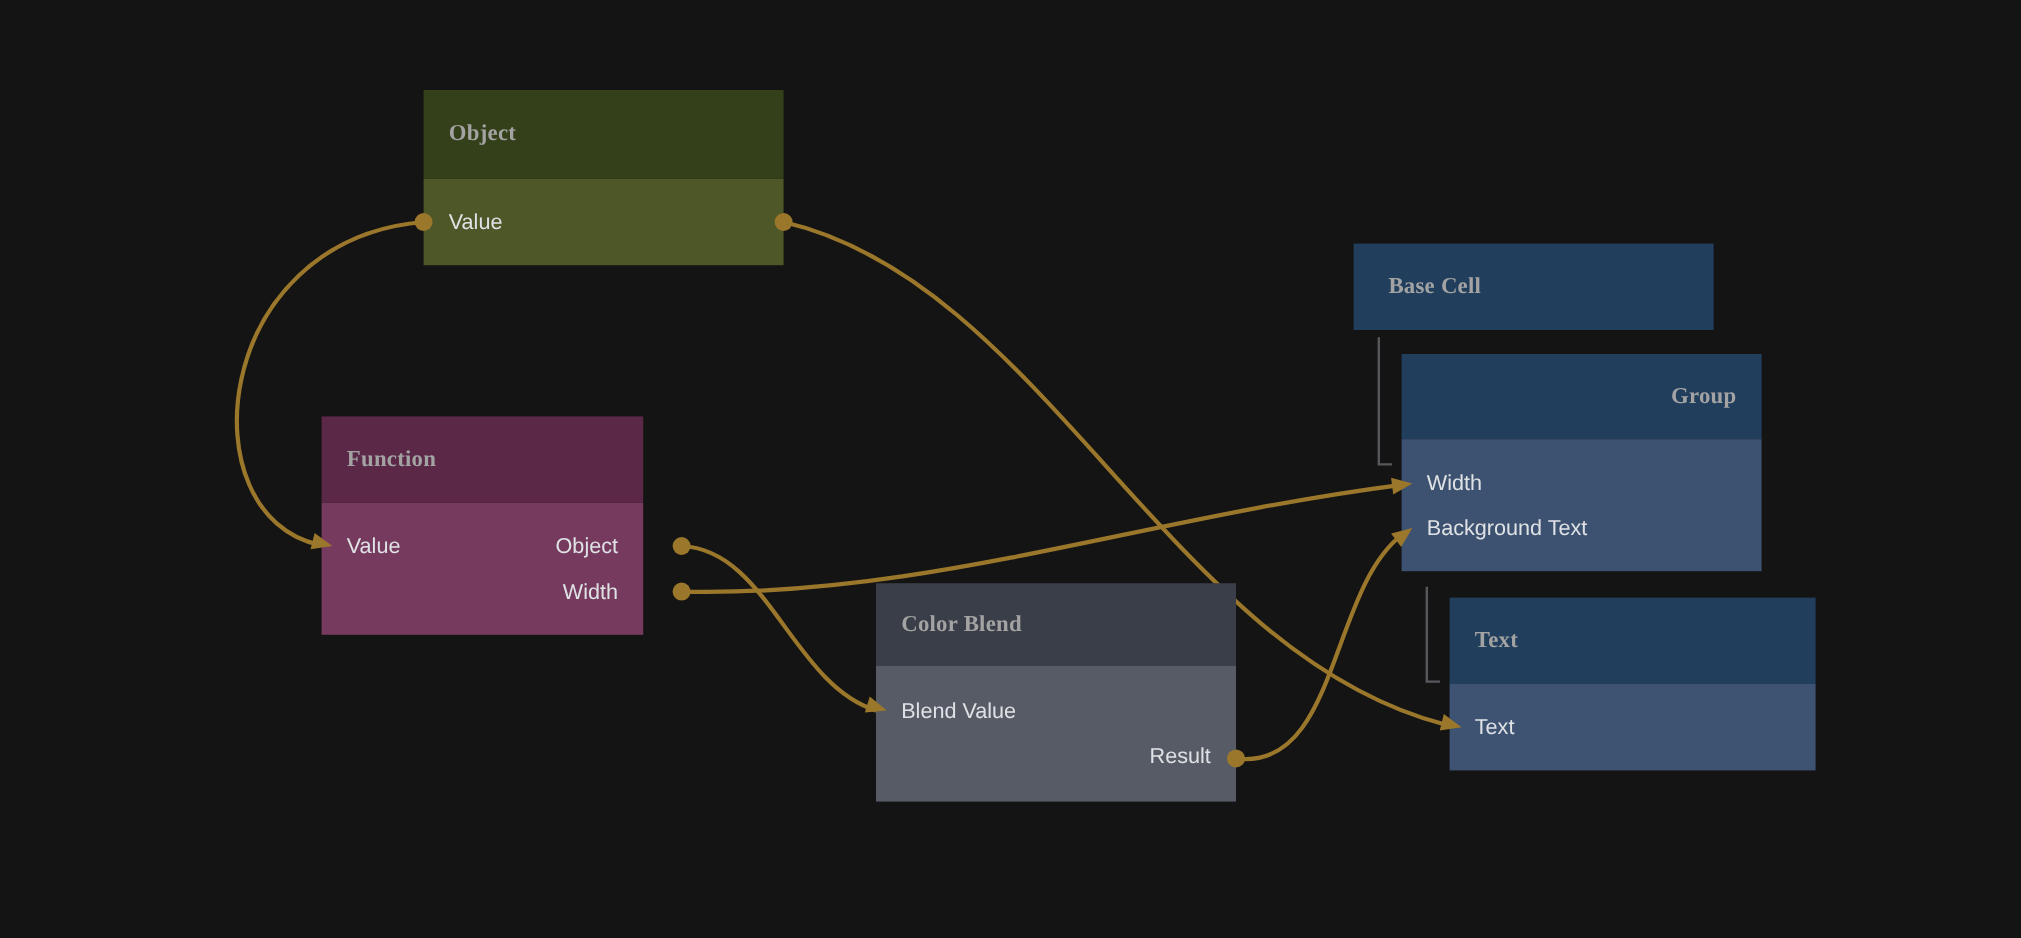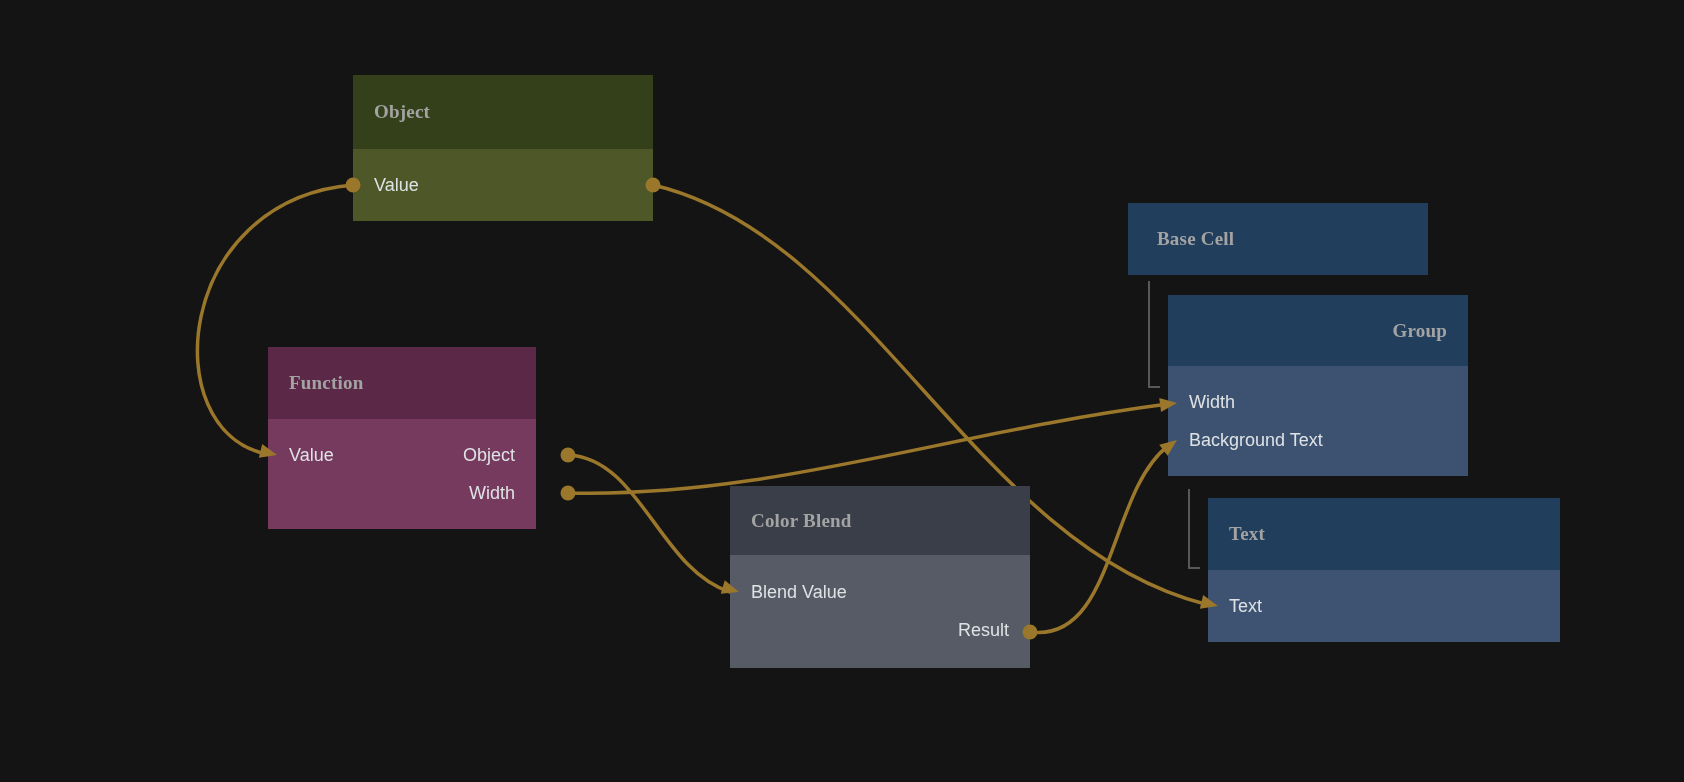--- a/index.html
+++ b/index.html
@@ -125,21 +125,21 @@
         </div>
         <div class="node-body" style="height: 110px; background: rgb(61, 82, 112);">
           <div class="port-row">
             <span class="port-label">Width</span>
           </div>
           <div class="port-row">
             <span class="port-label">Background Text</span>
           </div>
         </div>
       </div>
-      <div class="node" style="left: 1208px; top: 498px; width: 352px; border-radius: 31px;">
+      <div class="node" style="left: 1208px; top: 498px; width: 305px; border-radius: 31px;">
         <div class="node-header" style="height: 72px; background: rgb(34, 62, 93);">
           <span class="node-title">Text</span>
         </div>
         <div class="node-body" style="height: 72px; background: rgb(62, 83, 114);">
           <div class="port-row">
             <span class="port-label">Text</span>
           </div>
         </div>
       </div>
     </div>

